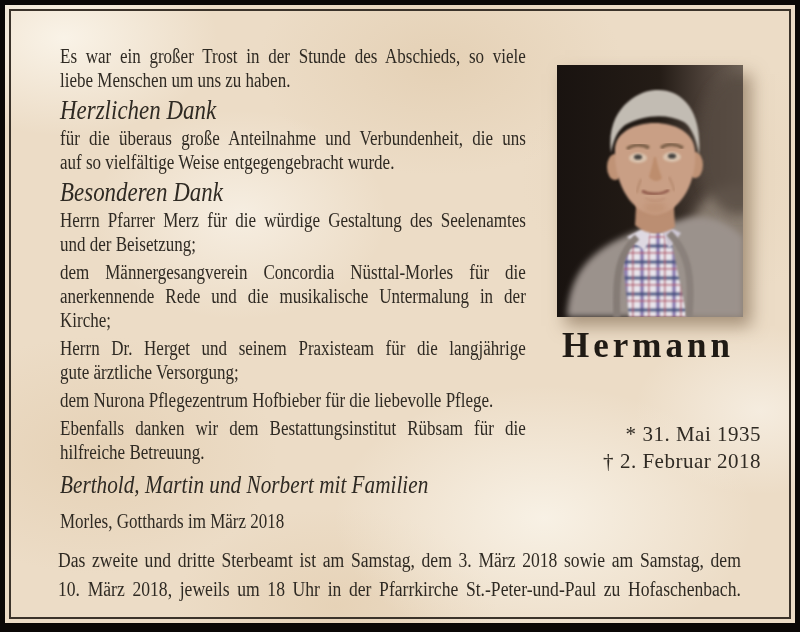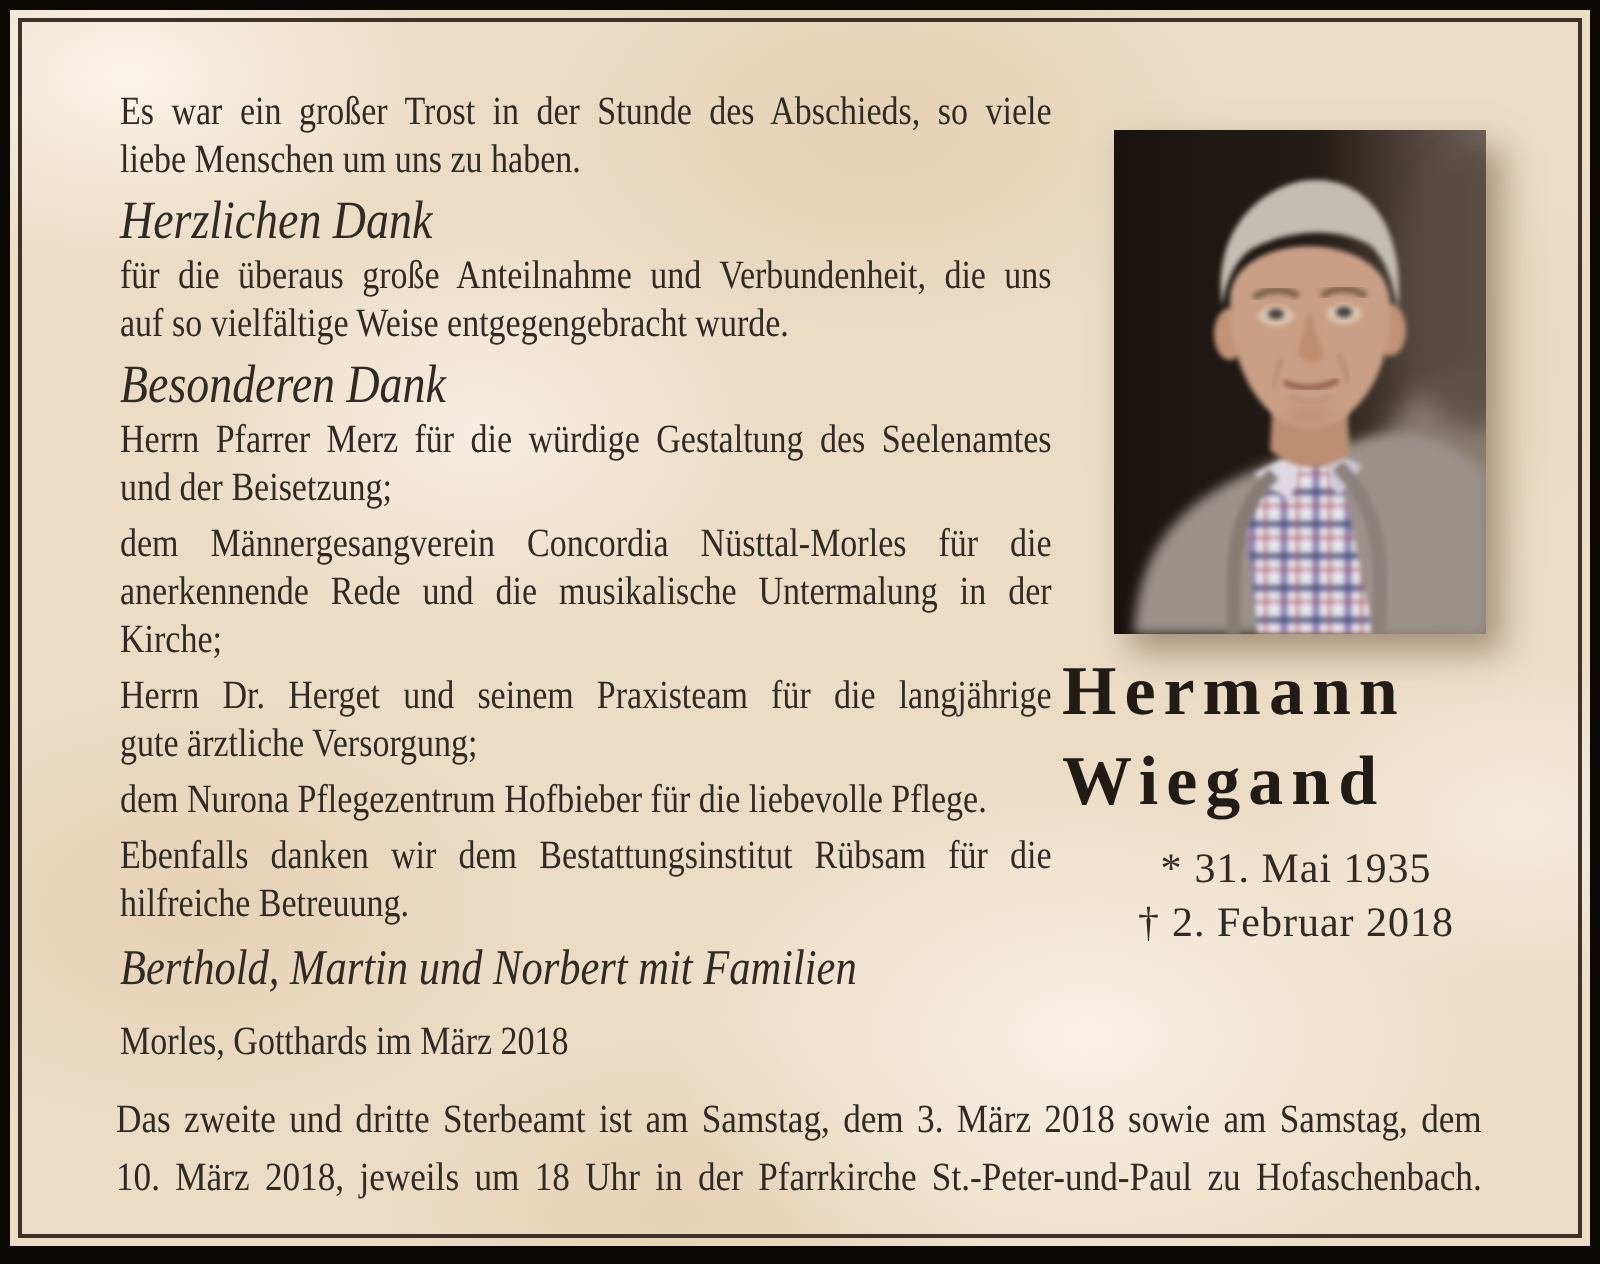--- a/index.html
+++ b/index.html
@@ -29,23 +29,23 @@
   .heading{margin:2px 0;font-size:27px;line-height:28px;font-style:italic;font-weight:normal;}
   .tline{display:block;text-align:justify;text-align-last:justify;}
   .tline.last{text-align-last:left;}
   .signature{margin:6px 0 0 0;font-size:25px;line-height:30px;font-style:italic;}
   .place{margin:9px 0 0 0;font-size:20px;line-height:24px;}
 
   
   .photo{position:absolute;left:557px;top:65px;width:186px;height:252px;
     box-shadow:8px 9px 16px rgba(110,85,60,.55);z-index:2;}
   .photo svg{display:block;width:100%;height:100%;}
-  .name-block{position:absolute;left:531px;top:323px;width:234px;text-align:left;
+  .name-block{position:absolute;left:531px;top:323px;width:234px;text-align:center;
     font-weight:bold;font-size:35px;line-height:45px;letter-spacing:4px;color:#201b15;z-index:2;}
-  .dates-block{position:absolute;left:535px;top:421px;width:226px;text-align:center;
+  .dates-block{position:absolute;left:535px;top:421px;width:226px;text-align:right;
     font-size:21px;line-height:27px;letter-spacing:.5px;z-index:2;}
   .date-symbol{display:inline-block;margin-right:6px;}
 
   
   .footer{position:absolute;left:58px;top:546px;width:776px;
     transform:scaleX(.88);transform-origin:0 0;font-size:20px;line-height:29px;z-index:2;}
 </style>
 </head>
 <body>
 
@@ -142,21 +142,20 @@
       <path d="M84,114 C82,120 80,124 80,128" stroke="#a87c5f" stroke-width="1.6" opacity=".7" fill="none" filter="url(#soft)"></path>
       <path d="M112,112 C115,118 117,122 117,126" stroke="#a87c5f" stroke-width="1.6" opacity=".7" fill="none" filter="url(#soft)"></path>
       <path d="M85,126 C92,130 104,130 112,125" stroke="#8e584a" stroke-width="2.6" fill="none" filter="url(#soft)"></path>
       <path d="M88,133 C95,137 102,137 108,133" stroke="#b98c72" stroke-width="2" opacity=".6" fill="none" filter="url(#soft)"></path>
       <ellipse cx="98" cy="143" rx="12" ry="6" fill="#b9896a" opacity=".5" filter="url(#soft3)"></ellipse>
     </svg>
   </div>
 
   <div class="name-block">
     <div>Hermann</div>
-    <div>Wiegand</div>
   </div>
 
   <div class="dates-block">
     <div><span class="date-symbol">*</span><span>31. Mai 1935</span></div>
     <div><span class="date-symbol">†</span><span>2. Februar 2018</span></div>
   </div>
 
   <div class="footer">
       <span class="tline">Das zweite und dritte Sterbeamt ist am Samstag, dem 3. März 2018 sowie am Samstag, dem</span>
       <span class="tline">10. März 2018, jeweils um 18 Uhr in der Pfarrkirche St.-Peter-und-Paul zu Hofaschenbach.</span>

